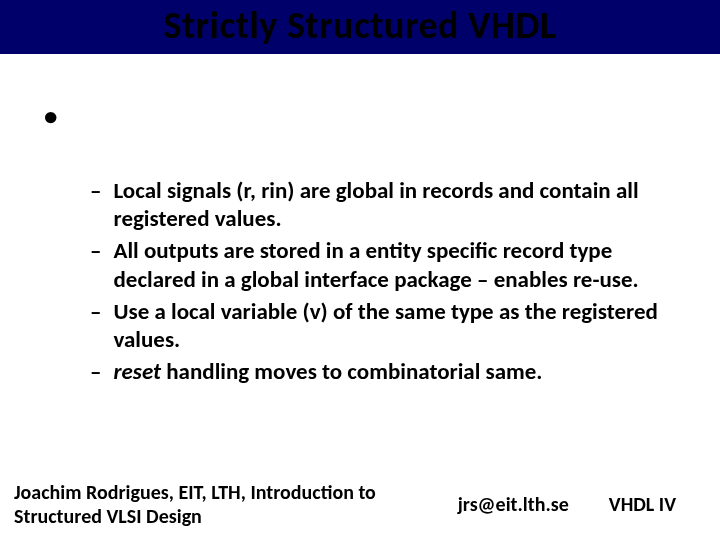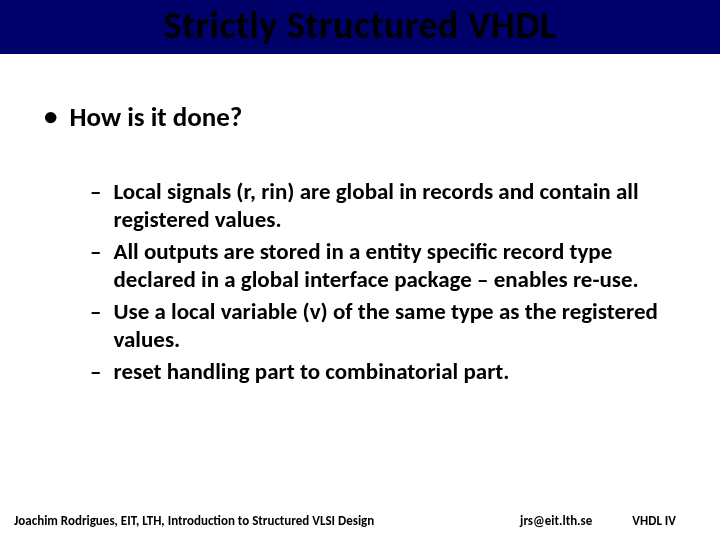--- a/index.html
+++ b/index.html
@@ -50,70 +50,69 @@
     font-size: 23px;
     font-weight: 600;
     line-height: 1.22;
     margin-bottom: 4px;
   }
   .sub-list .dash {
     margin-right: 12px;
     flex-shrink: 0;
   }
   .sub-list .txt { flex: 1; }
-  .italic { font-weight: 600; }
+  .italic { font-style: italic; font-weight: 600; }
   .footer {
     position: absolute;
     bottom: 12px;
     left: 0;
     width: 100%;
     padding: 0 14px;
     display: flex;
     justify-content: space-between;
     align-items: center;
-    font-size: 13px;
+    font-size: 20px;
     font-weight: 700;
     color: #000;
   }
   .footer .left { flex: 1; text-align: left; }
   .footer .center { flex: 0 0 auto; text-align: left; padding: 0 40px 0 10px; }
   .footer .right { flex: 0 0 auto; text-align: center; padding-right: 30px; }
 </style>
 </head>
 <body>
 
 <div class="slide">
 
   <div class="title-band">
     <h1>Strictly Structured VHDL</h1>
   </div>
 
   <div class="content">
 
     <div class="bullet-main">
       <span class="dot">•</span>
-      <span>How is it done?</span>
     </div>
 
     <ul class="sub-list">
       <li>
         <span class="dash">–</span>
         <span class="txt">Local signals (r, rin) are global in records and contain all registered values.</span>
       </li>
       <li>
         <span class="dash">–</span>
         <span class="txt">All outputs are stored in a entity specific record type declared in a global interface package – enables re-use.</span>
       </li>
       <li>
         <span class="dash">–</span>
         <span class="txt">Use a local variable (v) of the same type as the registered values.</span>
       </li>
       <li>
         <span class="dash">–</span>
-        <span class="txt"><span class="italic">reset</span><span> handling part to combinatorial part.</span></span>
+        <span class="txt"><span class="italic">reset</span><span> handling moves to combinatorial same.</span></span>
       </li>
     </ul>
 
   </div>
 
   <div class="footer">
     <span class="left">Joachim Rodrigues, EIT, LTH, Introduction to Structured VLSI Design</span>
     <span class="center">jrs@eit.lth.se</span>
     <span class="right">VHDL IV</span>
   </div>

